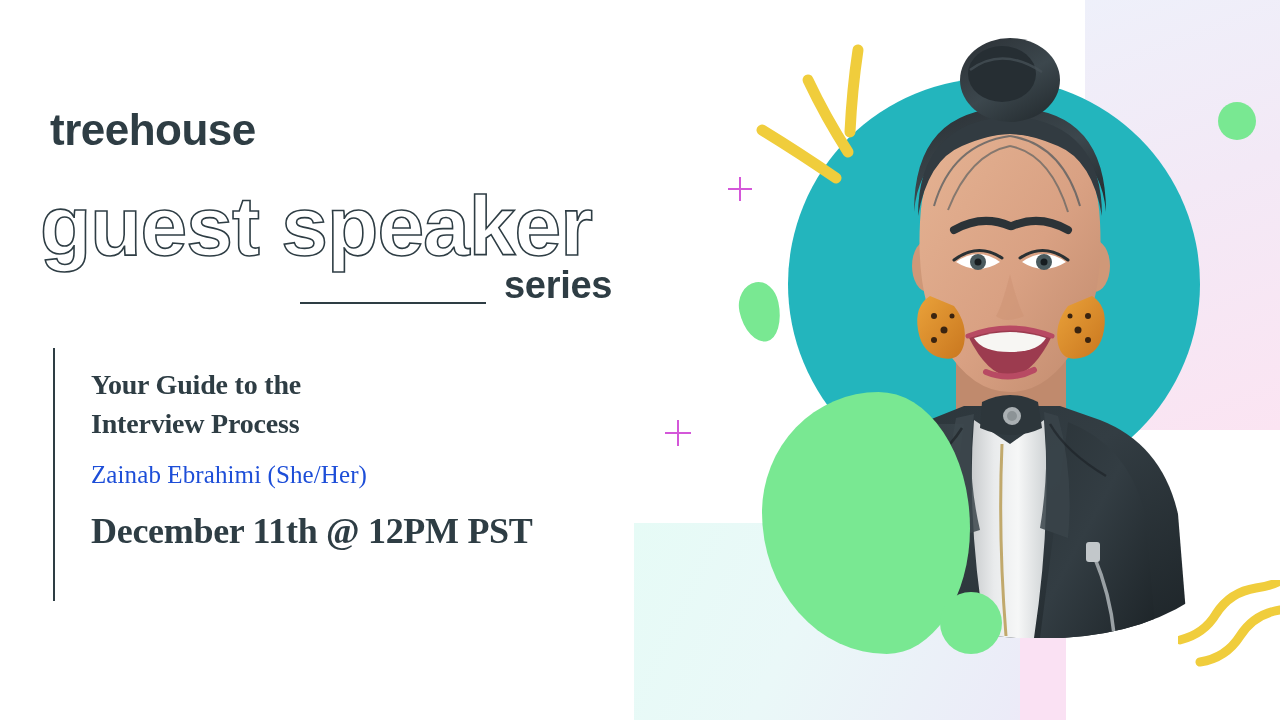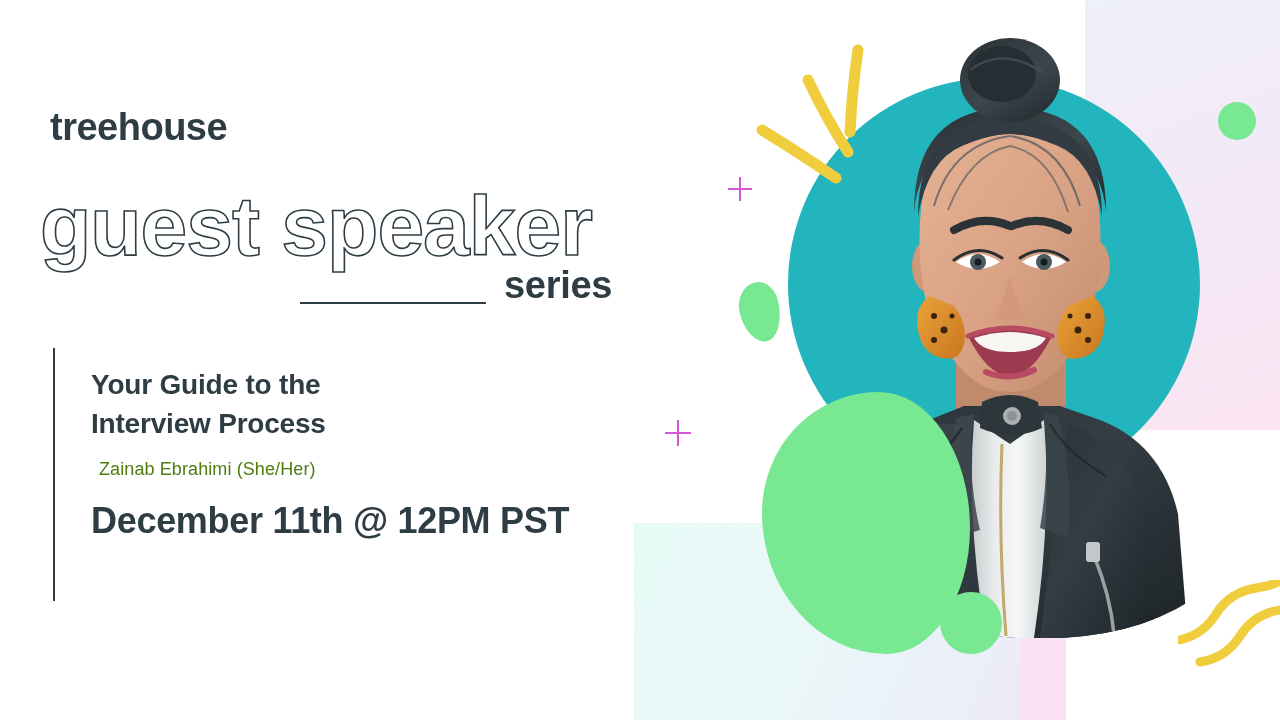--- a/index.html
+++ b/index.html
@@ -125,21 +125,21 @@
     transform: translateX(-50%);
   }
   #plus-upper { left: 728px; top: 177px; width: 24px; height: 24px; }
   #plus-lower { left: 665px; top: 420px; width: 26px; height: 26px; }
 
   
   #brand-word {
     position: absolute;
     left: 50px;
     top: 108px;
-    font-size: 38px;
+    font-size: 44px;
     font-weight: 700;
     letter-spacing: -0.5px;
     color: #2e3d44;
     line-height: 1;
   }
   #headline-outline {
     position: absolute;
     left: 40px;
     top: 162px;
     font-size: 84px;
@@ -182,37 +182,38 @@
     height: 253px;
     background: #2e3d44;
   }
 
   #detail-block {
     position: absolute;
     left: 91px;
     top: 366px;
     width: 520px;
     color: #2e3d44;
+    font-family: Liberation Serif, serif;
   }
   #talk-title {
     font-size: 28px;
     font-weight: 700;
     line-height: 1.38;
     letter-spacing: -0.2px;
     margin: 0;
     white-space: pre-line;
   }
   #speaker-name,
   #speaker-role {
-    font-size: 18px;
+    font-size: 25px;
     font-weight: 400;
     line-height: 1.42;
     letter-spacing: 0.1px;
-    margin: 8px;
-    color: #4d7c0f;
+    margin: 0;
+    color: #1d4ed8;
   }
   #speaker-name { margin-top: 14px; }
   #datetime {
     font-size: 36px;
     font-weight: 700;
     letter-spacing: -0.3px;
     line-height: 1;
     margin: 20px 0 0 0;
   }
 </style>

